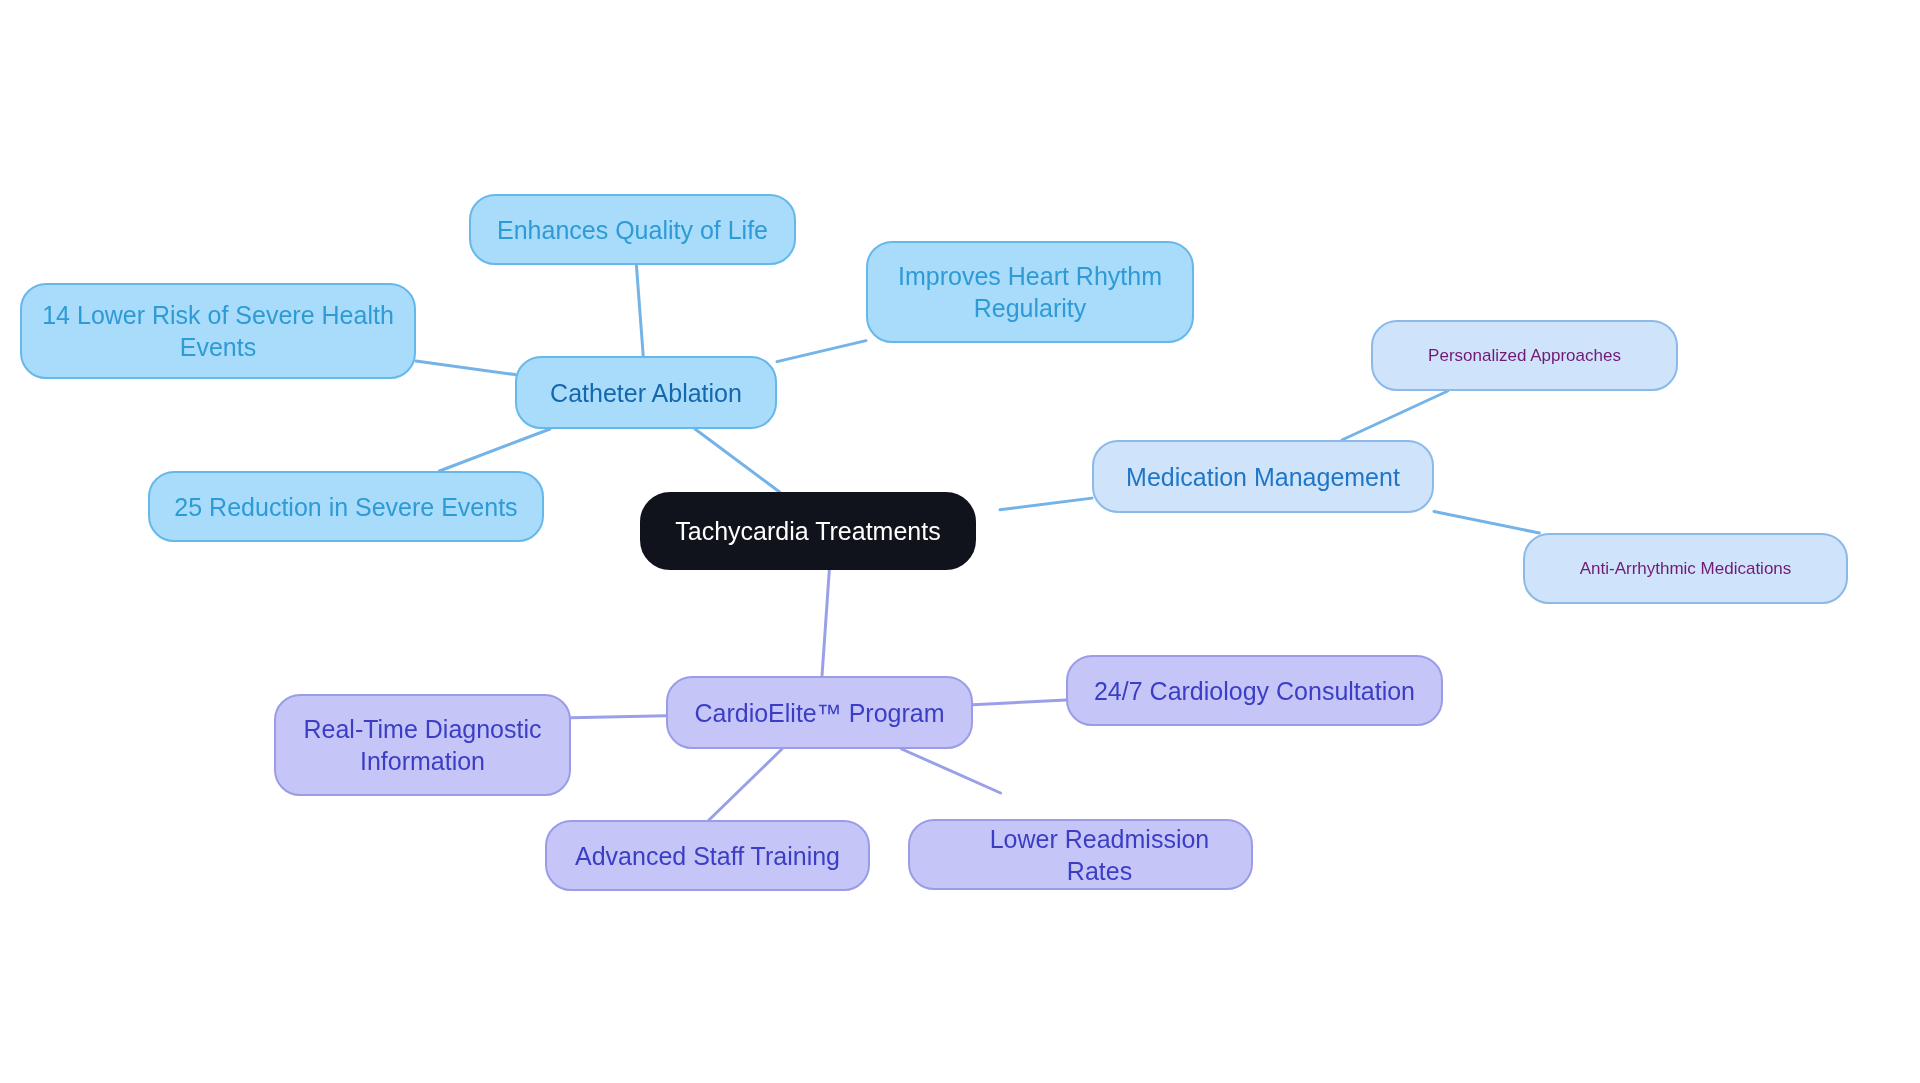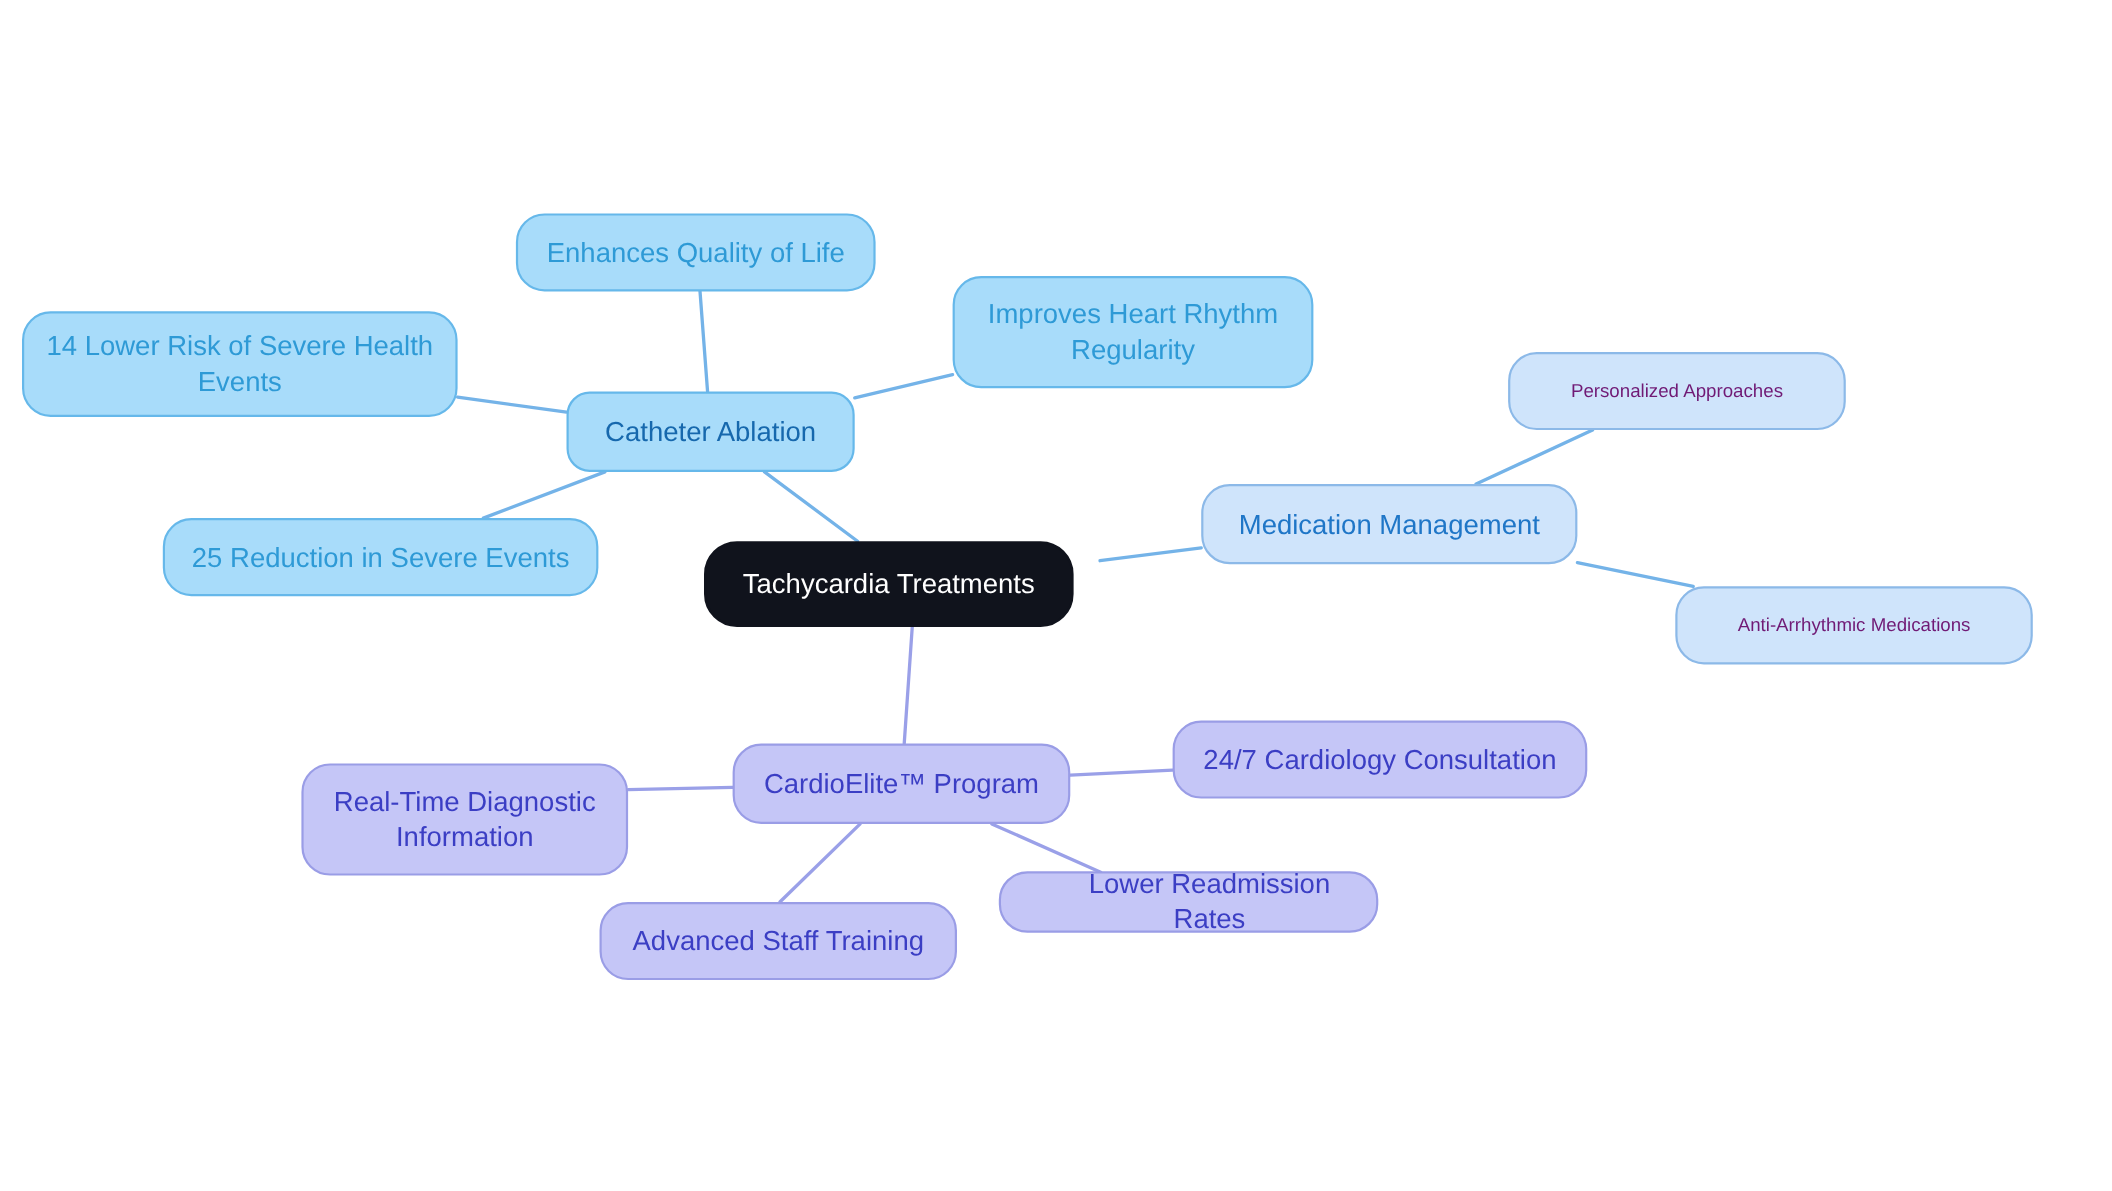--- a/index.html
+++ b/index.html
@@ -96,30 +96,30 @@
       <line x1="549.9473684210526" y1="429" x2="439.42105263157896" y2="471" stroke="#74b3e8" stroke-width="3" stroke-linecap="round"></line>
       <line x1="1341.8822314049587" y1="440" x2="1447.7789256198348" y2="391" stroke="#74b3e8" stroke-width="3" stroke-linecap="round"></line>
       <line x1="1434" y1="511.46" x2="1539.358695652174" y2="533" stroke="#74b3e8" stroke-width="3" stroke-linecap="round"></line>
       <line x1="666" y1="715.7865239294711" x2="571" y2="717.8205289672544" stroke="#9aa0e8" stroke-width="3" stroke-linecap="round"></line>
       <line x1="973" y1="704.7367816091954" x2="1066" y2="700.0333333333333" stroke="#9aa0e8" stroke-width="3" stroke-linecap="round"></line>
       <line x1="781.979020979021" y1="749" x2="708.993006993007" y2="820" stroke="#9aa0e8" stroke-width="3" stroke-linecap="round"></line>
       <line x1="901.625" y1="749" x2="1000.625" y2="793" stroke="#9aa0e8" stroke-width="3" stroke-linecap="round"></line>
     </svg>
   <div id="nodes-layer">
       <div class="node node-root" style="left: 640px; top: 492px; width: 336px; height: 78px;">Tachycardia Treatments</div>
-      <div class="node node-branch-blue" style="left: 515px; top: 356px; width: 262px; height: 73px; border-radius: 21px;">Catheter Ablation</div>
+      <div class="node node-branch-blue" style="left: 515px; top: 356px; width: 262px; height: 73px;">Catheter Ablation</div>
       <div class="node node-leaf-blue" style="left: 469px; top: 178px; width: 327px; height: 71px; margin-top: 16px;">Enhances Quality of Life</div>
-      <div class="node node-leaf-blue" style="left: 866px; top: 251px; width: 328px; height: 102px;">Improves Heart Rhythm
+      <div class="node node-leaf-blue" style="left: 866px; top: 241px; width: 328px; height: 102px;">Improves Heart Rhythm
 Regularity</div>
       <div class="node node-leaf-blue" style="left: 20px; top: 283px; width: 396px; height: 96px;">14 Lower Risk of Severe Health
 Events</div>
       <div class="node node-leaf-blue" style="left: 148px; top: 471px; width: 396px; height: 71px;">25 Reduction in Severe Events</div>
       <div class="node node-branch-paleblue" style="left: 1092px; top: 440px; width: 342px; height: 73px;">Medication Management</div>
       <div class="node node-leaf-paleblue" style="left: 1371px; top: 320px; width: 307px; height: 71px;">Personalized Approaches</div>
       <div class="node node-leaf-paleblue" style="left: 1523px; top: 533px; width: 325px; height: 71px;">Anti-Arrhythmic Medications</div>
       <div class="node node-branch-purple" style="left: 666px; top: 676px; width: 307px; height: 73px;">CardioElite™ Program</div>
       <div class="node node-leaf-purple" style="left: 274px; top: 670px; width: 297px; height: 102px; margin-top: 24px;">Real-Time Diagnostic
 Information</div>
       <div class="node node-leaf-purple" style="left: 1066px; top: 655px; width: 377px; height: 71px;">24/7 Cardiology Consultation</div>
       <div class="node node-leaf-purple" style="left: 510px; top: 820px; width: 325px; height: 71px; margin-left: 35px;">Advanced Staff Training</div>
-      <div class="node node-leaf-purple" style="left: 908px; top: 792px; width: 345px; height: 56px; padding-left: 48px;">Lower Readmission Rates</div>
+      <div class="node node-leaf-purple" style="left: 908px; top: 819px; width: 345px; height: 71px; padding-left: 48px;">Lower Readmission Rates</div>
     </div>
 </div>
 
 </body></html>

